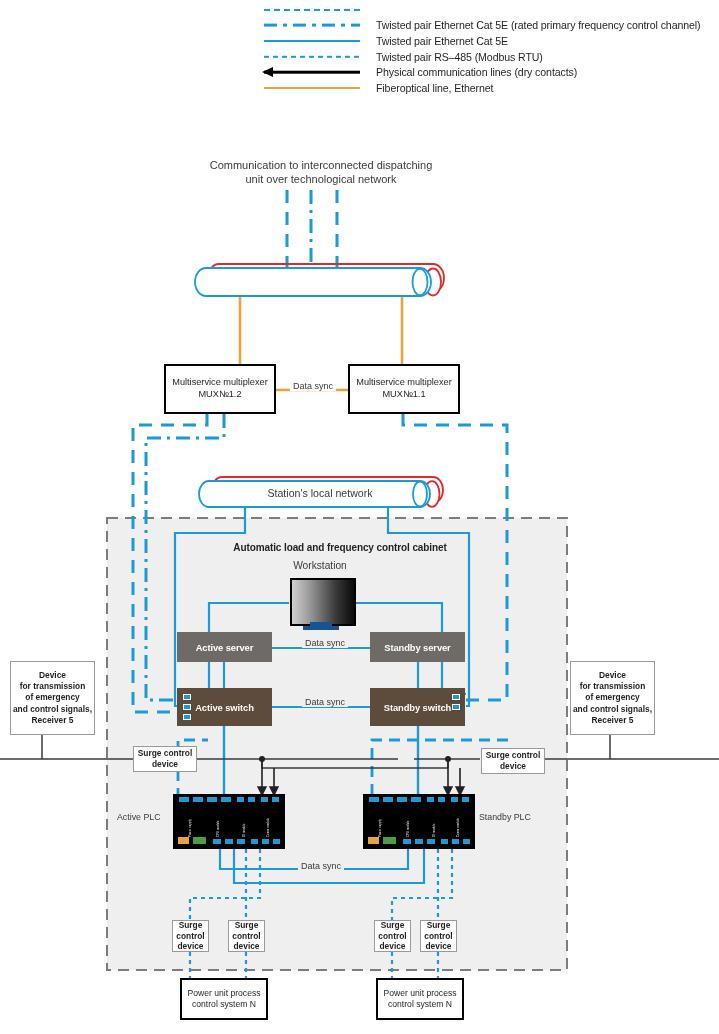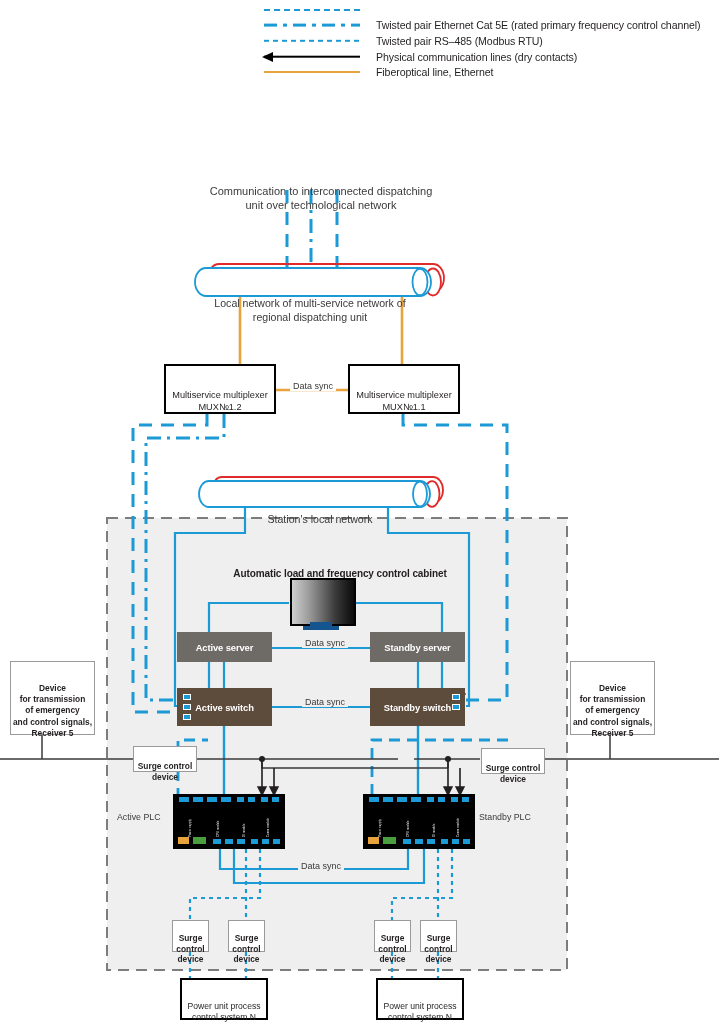--- a/index.html
+++ b/index.html
@@ -1,21 +1,21 @@
 <!DOCTYPE html>
 <html><head>
 <meta charset="utf-8">
 <style>
   html,body{margin:0;padding:0;background:#ffffff;}
   body{width:719px;height:1034px;position:relative;overflow:hidden;
        font-family:"Liberation Sans","DejaVu Sans",sans-serif;color:#231f20;}
   #root{position:absolute;inset:0;}
   svg{position:absolute;top:0;left:0;width:719px;height:1034px;overflow:visible;}
 
-  .lbl{position:absolute;text-align:center;line-height:1.18;margin-top:26px;}
+  .lbl{position:absolute;text-align:center;line-height:1.18;}
 
   
   .legend{position:absolute;left:262px;top:2px;width:450px;}
   .lgrow{display:flex;align-items:center;height:15.6px;}
   .lgswatch{width:100px;flex:0 0 100px;height:15.6px;position:relative;}
   .lgswatch i{position:absolute;left:2px;right:2px;top:50%;transform:translateY(-50%);display:block;}
   .lgtext{font-size:10.6px;color:#231f20;white-space:nowrap;padding-left:14px;letter-spacing:-0.1px;}
 
   .sw-dash i{border-top:2.8px dashed #1b9ad6;}
   .sw-dashdot i{height:2.8px;background:
@@ -77,20 +77,26 @@
     <div class="lgrow">
       <span class="lgswatch sw-dash">
           <i></i>
         </span>
     </div>
     <div class="lgrow">
       <span class="lgswatch sw-dashdot">
           <i></i>
         </span>
       <span class="lgtext">Twisted pair Ethernet Cat 5E (rated primary frequency control channel)</span>
+    </div>
+    <div class="lgrow">
+      <span class="lgswatch sw-solid">
+          <i></i>
+        </span>
+      <span class="lgtext">Twisted pair Ethernet Cat 5E</span>
     </div>
     <div class="lgrow">
       <span class="lgswatch sw-dot">
           <i></i>
         </span>
       <span class="lgtext">Twisted pair RS–485 (Modbus RTU)</span>
     </div>
     <div class="lgrow">
       <span class="lgswatch sw-arrow">
           <i></i>
@@ -222,21 +228,20 @@
       <polyline points="452,849 452,898 392,898 392,920"></polyline>
 
       <line x1="190" y1="952" x2="190" y2="978"></line>
       <line x1="246" y1="952" x2="246" y2="978"></line>
       <line x1="392" y1="952" x2="392" y2="978"></line>
       <line x1="438" y1="952" x2="438" y2="978"></line>
     </g>
   </svg>
 
   <div class="lbl toptitle">Communication to interconnected dispatching unit over technological network</div>
-  <div class="lbl bus1-txt">Local network of multi-service network of regional dispatching unit</div>
   <div class="lbl bus2-txt">Station's local network</div>
 
   <div class="box mux" style="left:164px;top:364px;width:112px;height:50px;">
     <div class="lbl mux-txt" style="position:static;width:100%;">
       <span>Multiservice multiplexer</span><br>
       <span>MUX№1.2</span>
     </div>
   </div>
   <div class="box mux" style="left:348px;top:364px;width:112px;height:50px;">
     <div class="lbl mux-txt" style="position:static;width:100%;">

